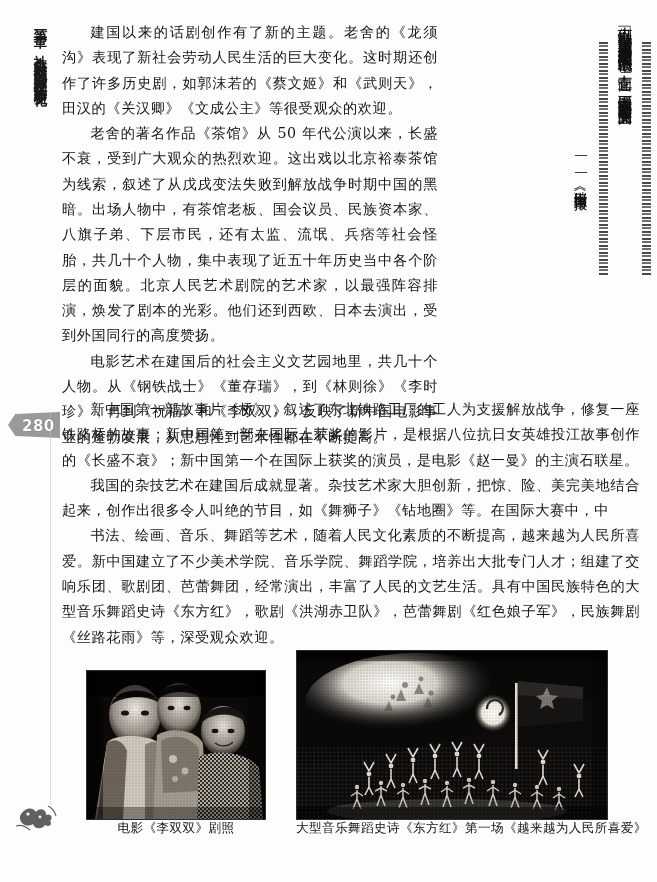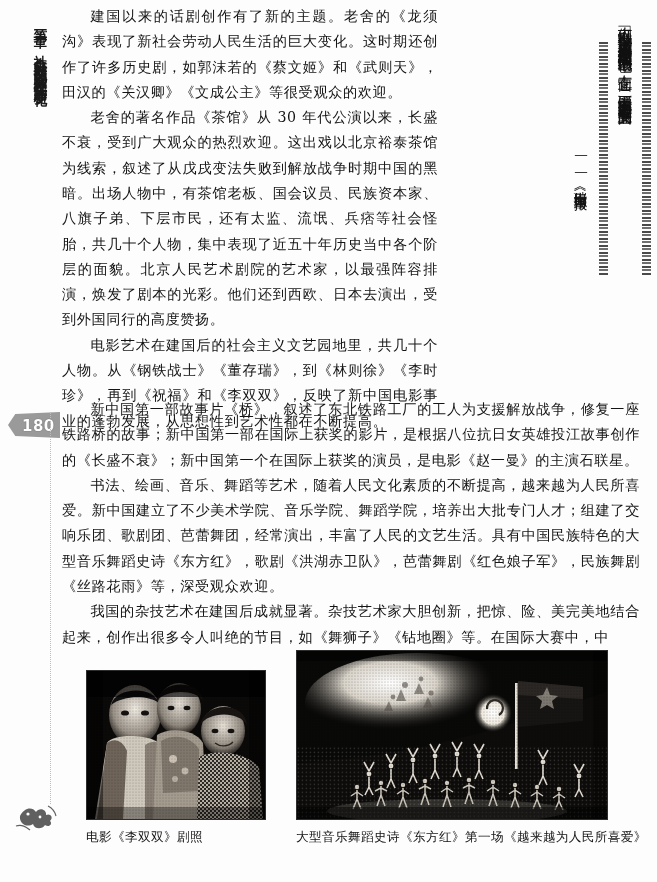--- a/index.html
+++ b/index.html
@@ -135,21 +135,21 @@
     color: #111;
     margin-right: 8px;
     padding-top: 130px;
     white-space: nowrap;
   }
 
   
   .body-col {
     position: absolute;
     left: 62px;
-    top: 4px;
+    top: 20px;
     width: 376px;
     font-family: "DejaVu Serif", "Liberation Serif", serif;
     font-size: 14.2px;
     line-height: 1.78;
     letter-spacing: 0.6px;
     text-align: justify;
     text-justify: inter-character;
     color: #141414;
   }
   .body-col p,
@@ -175,21 +175,21 @@
   .fig {
     position: absolute;
   }
   .fig-img {
     border: 1px solid #2d2d2d;
     background: #0a0a0a;
     position: relative;
     overflow: hidden;
   }
   .fig-cap {
-    margin-top: 9px;
+    text-align: center;
     font-family: "DejaVu Serif", "Liberation Serif", serif;
     font-size: 12.6px;
     letter-spacing: 0.4px;
     color: #141414;
     white-space: nowrap;
   }
   #fig-left { left: 86px; top: 670px; }
   #fig-left .fig-img { width: 178px; height: 148px; }
   #fig-right { left: 296px; top: 650px; }
   #fig-right .fig-img { width: 310px; height: 168px; }
@@ -197,21 +197,21 @@
 </style>
 </head>
 <body>
 
 <div class="page">
 
   <div class="chapter-head">第十一章  社会主义时期文化的发展和社会生活的新变化</div>
 
   <div class="pennant-wrap">
     <div class="pennant-flag"></div>
-    <div class="pennant-num">180</div>
+    <div class="pennant-num">280</div>
   </div>
   <div class="pennant-pole"></div>
 
   <svg class="corner-ornament" viewBox="0 0 44 34">
     <g fill="#3a3a3a">
       <path d="M6 16 C10 8, 18 6, 22 12 C25 7, 33 9, 32 15 C36 13, 40 17, 36 21
                C39 24, 35 28, 31 25 C28 30, 20 29, 19 24 C13 28, 5 24, 6 16 Z"></path>
       <circle cx="14" cy="14" r="1.6" fill="#fff"></circle>
       <circle cx="26" cy="17" r="1.4" fill="#fff"></circle>
       <path d="M2 26 C8 24, 12 27, 16 30" stroke="#3a3a3a" stroke-width="1.3" fill="none"></path>
@@ -221,28 +221,28 @@
 
   <div class="pullquote">
     <div class="pq-attrib">——瑞士《巴塞尔日报》</div>
     <div class="pq-rule left"></div>
     <div class="pq-body">人们可以把「茶馆」这出话剧看成一块用许多悲剧编织而成的浓密的地毯。在它上面，镶嵌着中国这一历史时期最有意义的画面。</div>
     <div class="pq-rule right"></div>
   </div>
 
   <div class="body-col">
     <p>建国以来的话剧创作有了新的主题。老舍的《龙须沟》表现了新社会劳动人民生活的巨大变化。这时期还创作了许多历史剧，如郭沫若的《蔡文姬》和《武则天》，田汉的《关汉卿》《文成公主》等很受观众的欢迎。</p>
-    <p>老舍的著名作品《茶馆》从 30 年代公演以来，长盛不衰，受到广大观众的热烈欢迎。这出戏以北京裕泰茶馆为线索，叙述了从戊戌变法失败到解放战争时期中国的黑暗。出场人物中，有茶馆老板、国会议员、民族资本家、八旗子弟、下层市民，还有太监、流氓、兵痞等社会怪胎，共几十个人物，集中表现了近五十年历史当中各个阶层的面貌。北京人民艺术剧院的艺术家，以最强阵容排演，焕发了剧本的光彩。他们还到西欧、日本去演出，受到外国同行的高度赞扬。</p>
+    <p>老舍的著名作品《茶馆》从 50 年代公演以来，长盛不衰，受到广大观众的热烈欢迎。这出戏以北京裕泰茶馆为线索，叙述了从戊戌变法失败到解放战争时期中国的黑暗。出场人物中，有茶馆老板、国会议员、民族资本家、八旗子弟、下层市民，还有太监、流氓、兵痞等社会怪胎，共几十个人物，集中表现了近五十年历史当中各个阶层的面貌。北京人民艺术剧院的艺术家，以最强阵容排演，焕发了剧本的光彩。他们还到西欧、日本去演出，受到外国同行的高度赞扬。</p>
     <p>电影艺术在建国后的社会主义文艺园地里，共几十个人物。从《钢铁战士》《董存瑞》，到《林则徐》《李时珍》，再到《祝福》和《李双双》，反映了新中国电影事业的蓬勃发展，从思想性到艺术性都在不断提高。</p>
   </div>
 
   <div class="body-wide">
     <p>新中国第一部故事片《桥》，叙述了东北铁路工厂的工人为支援解放战争，修复一座铁路桥的故事；新中国第一部在国际上获奖的影片，是根据八位抗日女英雄投江故事创作的《长盛不衰》；新中国第一个在国际上获奖的演员，是电影《赵一曼》的主演石联星。</p>
+    <p>我国的杂技艺术在建国后成就显著。杂技艺术家大胆创新，把惊、险、美完美地结合起来，创作出很多令人叫绝的节目，如《舞狮子》《钻地圈》等。在国际大赛中，中</p>
     <p>书法、绘画、音乐、舞蹈等艺术，随着人民文化素质的不断提高，越来越为人民所喜爱。新中国建立了不少美术学院、音乐学院、舞蹈学院，培养出大批专门人才；组建了交响乐团、歌剧团、芭蕾舞团，经常演出，丰富了人民的文艺生活。具有中国民族特色的大型音乐舞蹈史诗《东方红》，歌剧《洪湖赤卫队》，芭蕾舞剧《红色娘子军》，民族舞剧《丝路花雨》等，深受观众欢迎。</p>
-    <p>我国的杂技艺术在建国后成就显著。杂技艺术家大胆创新，把惊、险、美完美地结合起来，创作出很多令人叫绝的节目，如《舞狮子》《钻地圈》等。在国际大赛中，中</p>
   </div>
 
   <figure class="fig" id="fig-left" style="margin:0;">
     <div class="fig-img">
       <svg viewBox="0 0 178 148" width="178" height="148">
         <defs>
           <radialGradient id="faceA" cx="50%" cy="40%" r="60%">
             <stop offset="0%" stop-color="#efeae2"></stop>
             <stop offset="70%" stop-color="#9a9288"></stop>
             <stop offset="100%" stop-color="#2b2824"></stop>

